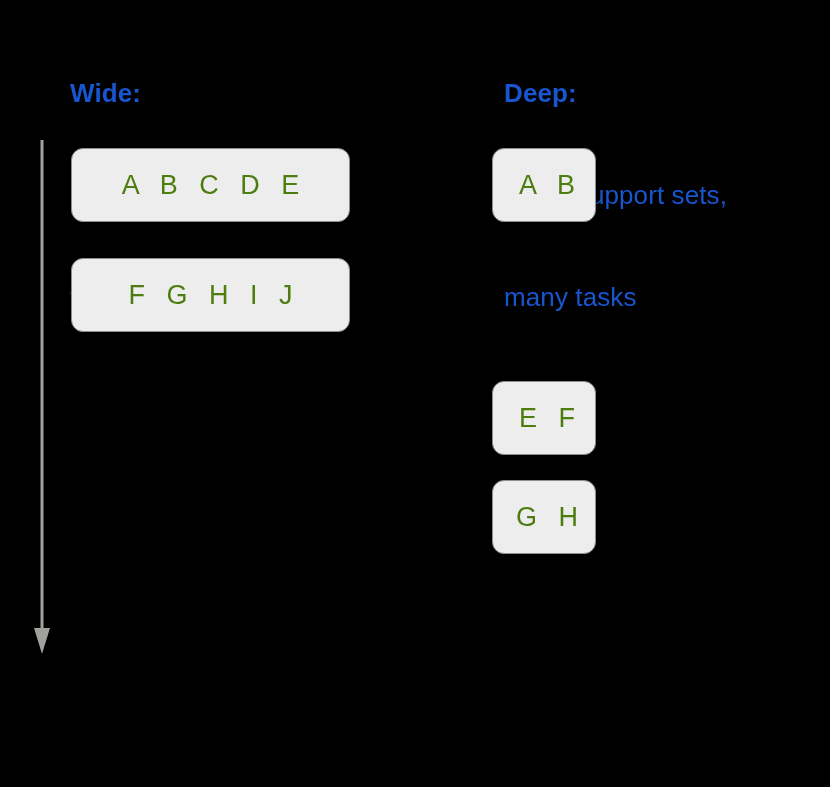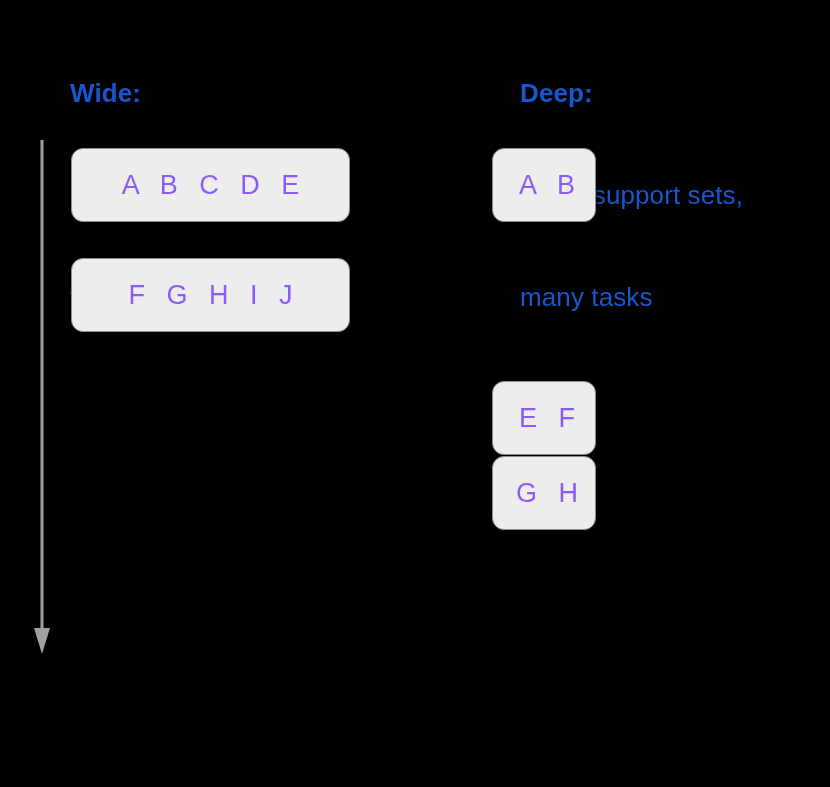--- a/index.html
+++ b/index.html
@@ -31,21 +31,21 @@
   }
   .heading .title {
     font-weight: 700;
     display: block;
   }
   .heading .sub {
     font-weight: 400;
     display: block;
   }
   #heading-wide { left: 70px; top: 8px; }
-  #heading-deep { left: 520px; top: 8px; }
+  #heading-deep { left: 504px; top: 8px; }
 
   
   #arrow {
     position: absolute;
     left: 33px;
     top: 140px;
     width: 18px;
     height: 515px;
   }
   #arrow svg { display: block; }
@@ -56,21 +56,21 @@
     background: #ededed;
     border: 1px solid #8c8c8c;
     border-radius: 12px;
     box-shadow: 2px 3px 3px rgba(0,0,0,0.55);
     box-sizing: border-box;
     display: flex;
     align-items: center;
     justify-content: center;
   }
   .box-label {
-    color: #8b5cf6;
+    color: #4d7c0f;
     font-family: "Liberation Sans", sans-serif;
     font-size: 27px;
     font-weight: 400;
     letter-spacing: 7px;
     text-indent: 7px;
     line-height: 1;
     white-space: pre;
   }
 
   
@@ -117,17 +117,17 @@
   <div class="box wide" id="wide-box-1" style="top: 258px;">
     <span class="box-label">F G H I J</span>
   </div>
 
   <div class="box deep" id="deep-box-0" style="top: 148px;">
     <span class="box-label">A B</span>
   </div>
   <div class="box deep" id="deep-box-2" style="top: 381px;">
     <span class="box-label">E F</span>
   </div>
-  <div class="box deep" id="deep-box-3" style="top: 456px;">
+  <div class="box deep" id="deep-box-3" style="top: 480px;">
     <span class="box-label">G H</span>
   </div>
 
 </div>
 
 </body></html>

